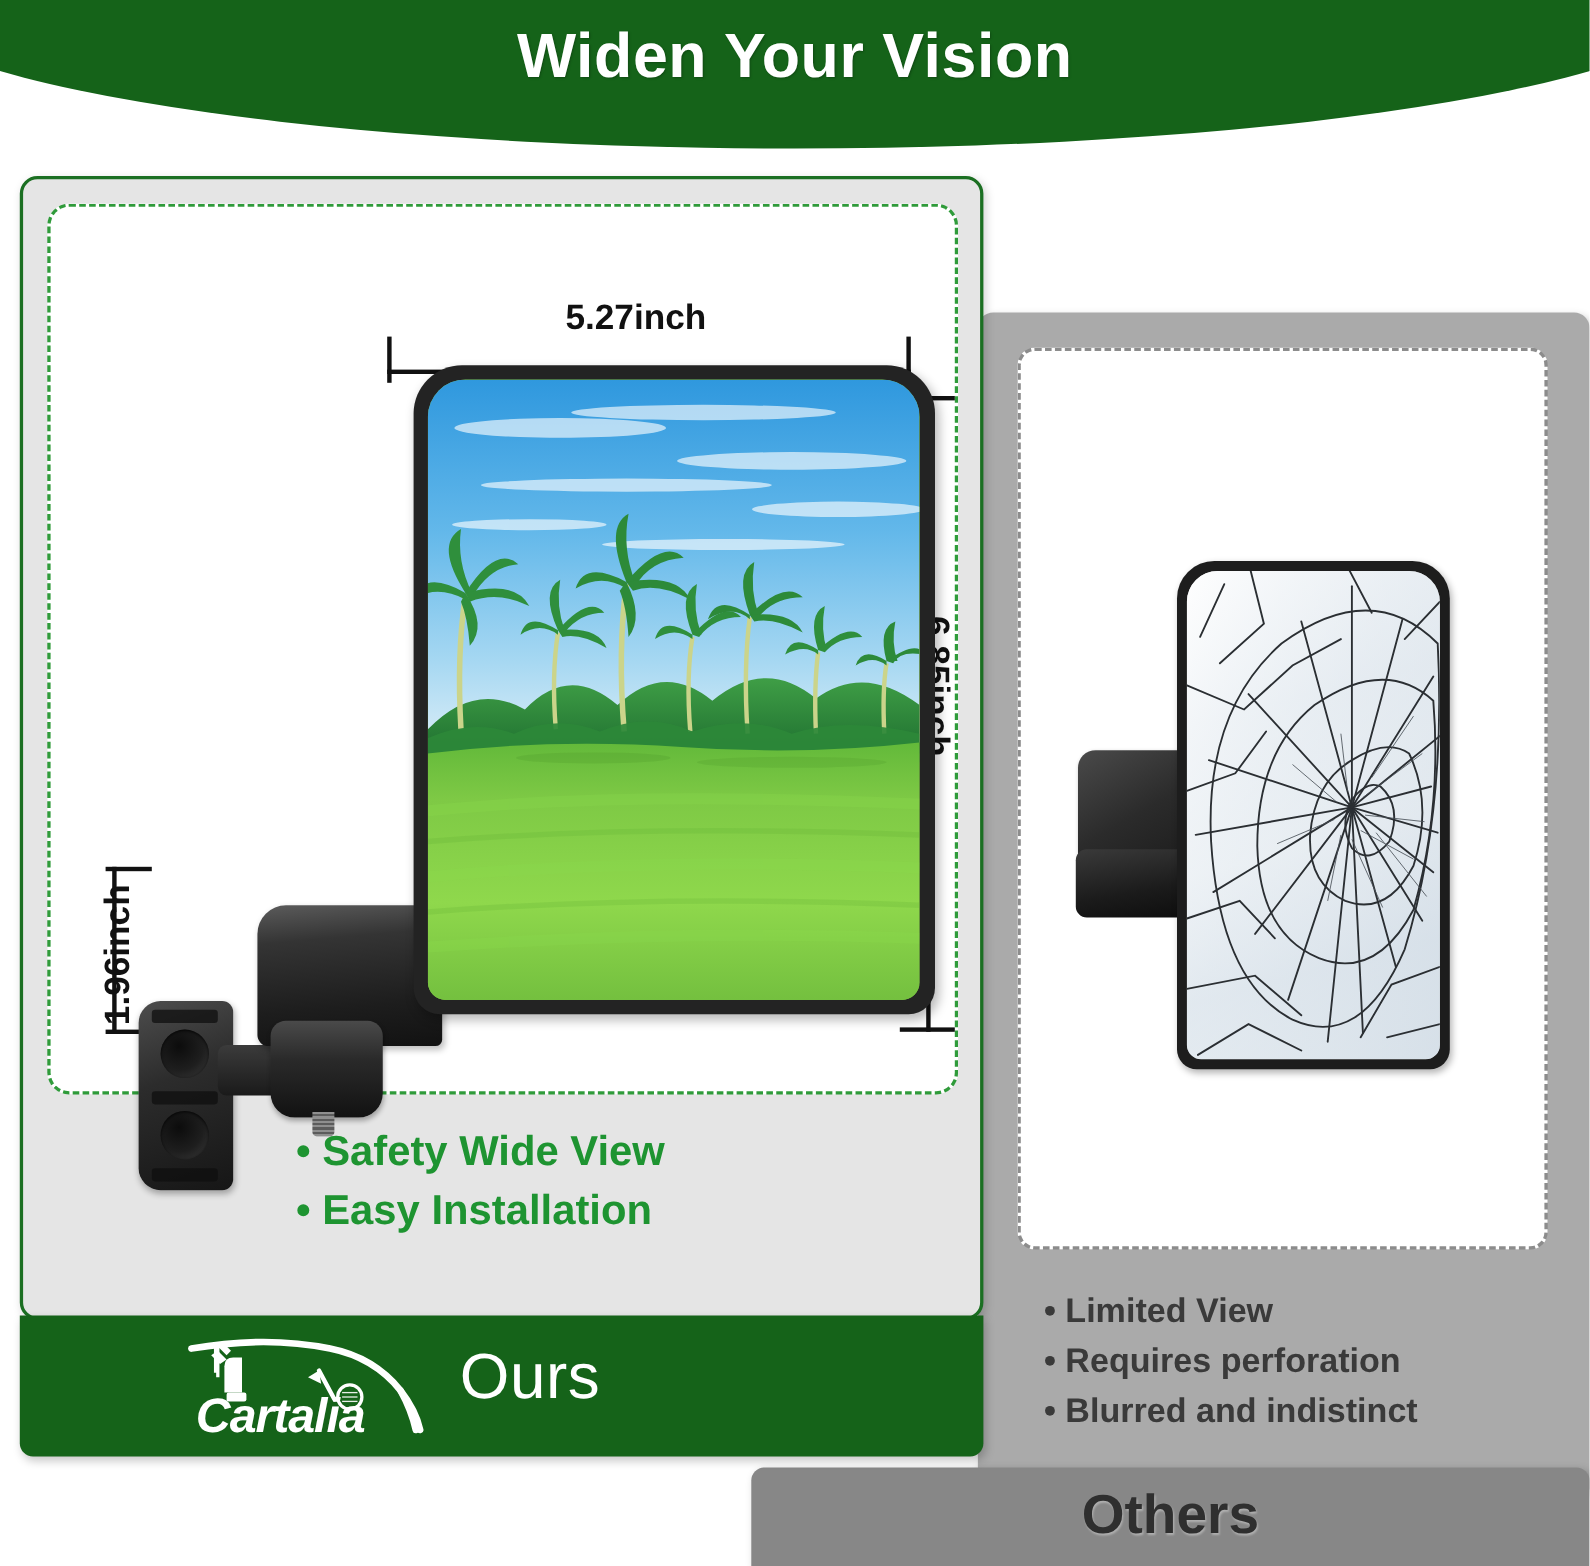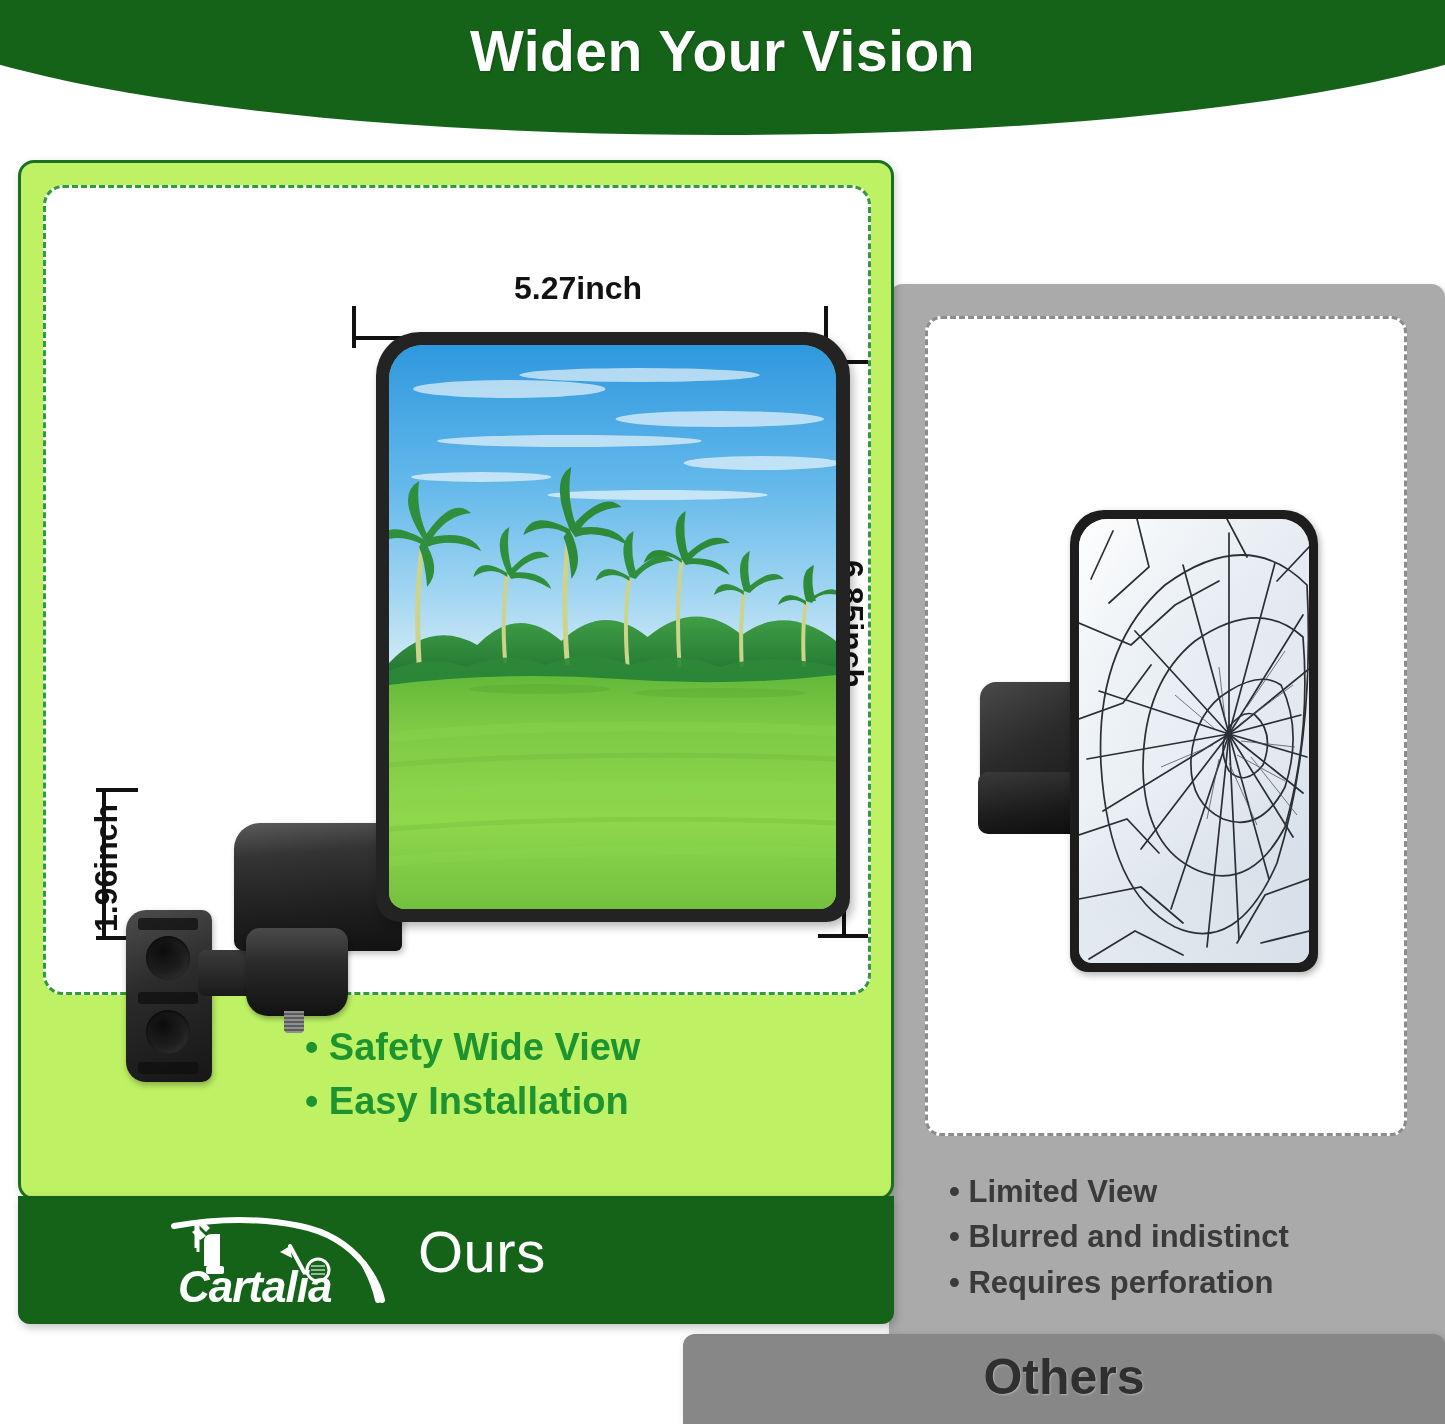--- a/index.html
+++ b/index.html
@@ -159,21 +159,21 @@
     text-shadow: 1px 1px 2px rgba(255,255,255,0.35);
   }
 
   
   .ours-card {
     position: absolute;
     left: 18px;
     top: 160px;
     width: 876px;
     height: 1040px;
-    background: #bef264;
+    background: #e5e5e5;
     border: 3px solid #1b6f22;
     border-radius: 16px;
     box-shadow: 2px 3px 9px rgba(0,0,0,0.18);
   }
   .ours-inner {
     position: absolute;
     left: 22px;
     top: 22px;
     width: 828px;
     height: 810px;
@@ -185,21 +185,20 @@
   
   .ours-bullets {
     position: absolute;
     left: 248px;
     top: 858px;
     width: 620px;
     color: #1e9431;
     font-size: 38px;
     font-weight: bold;
     line-height: 1.42;
-    margin-left: 36px;
   }
   .ours-bullets div { white-space: nowrap; }
 
   
   .good-assembly {
     position: absolute;
     left: 40px;
     top: 140px;
     width: 800px;
     height: 640px;
@@ -448,22 +447,22 @@
               </g>
             </svg>
           </div>
         </div>
       </div>
 
     </div>
 
     <div class="others-bullets">
       <div>• Limited View</div>
+      <div>• Requires perforation</div>
       <div>• Blurred and indistinct</div>
-      <div>• Requires perforation</div>
     </div>
   </div>
 
   <div class="others-bar">
     <div class="others-bar-label">Others</div>
   </div>
 
   <div class="ours-card">
     <div class="ours-inner">
 

